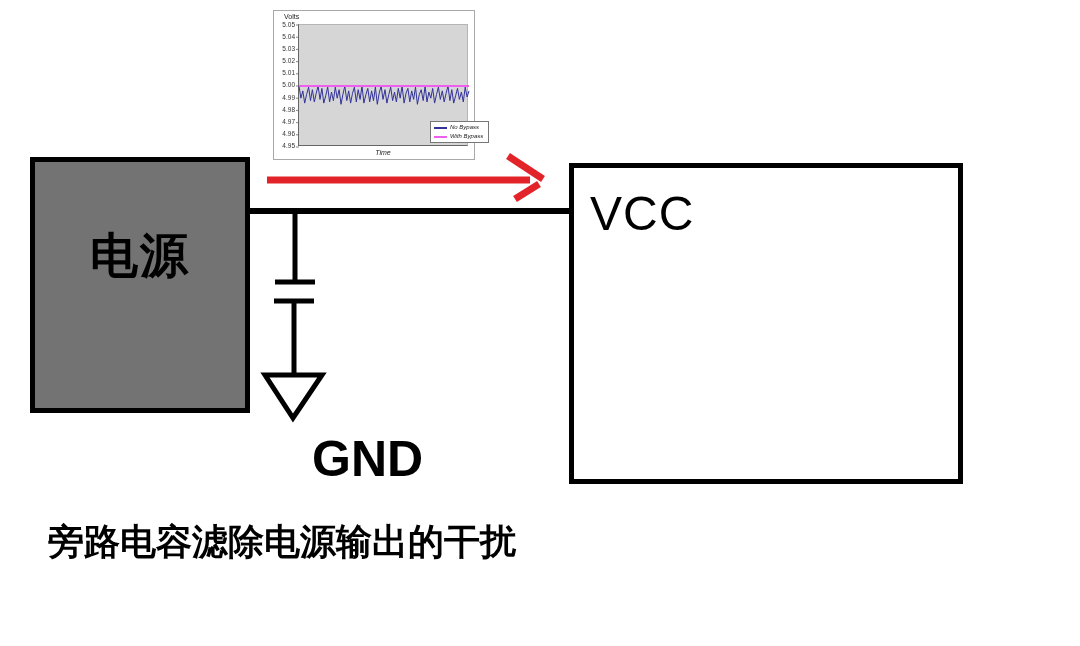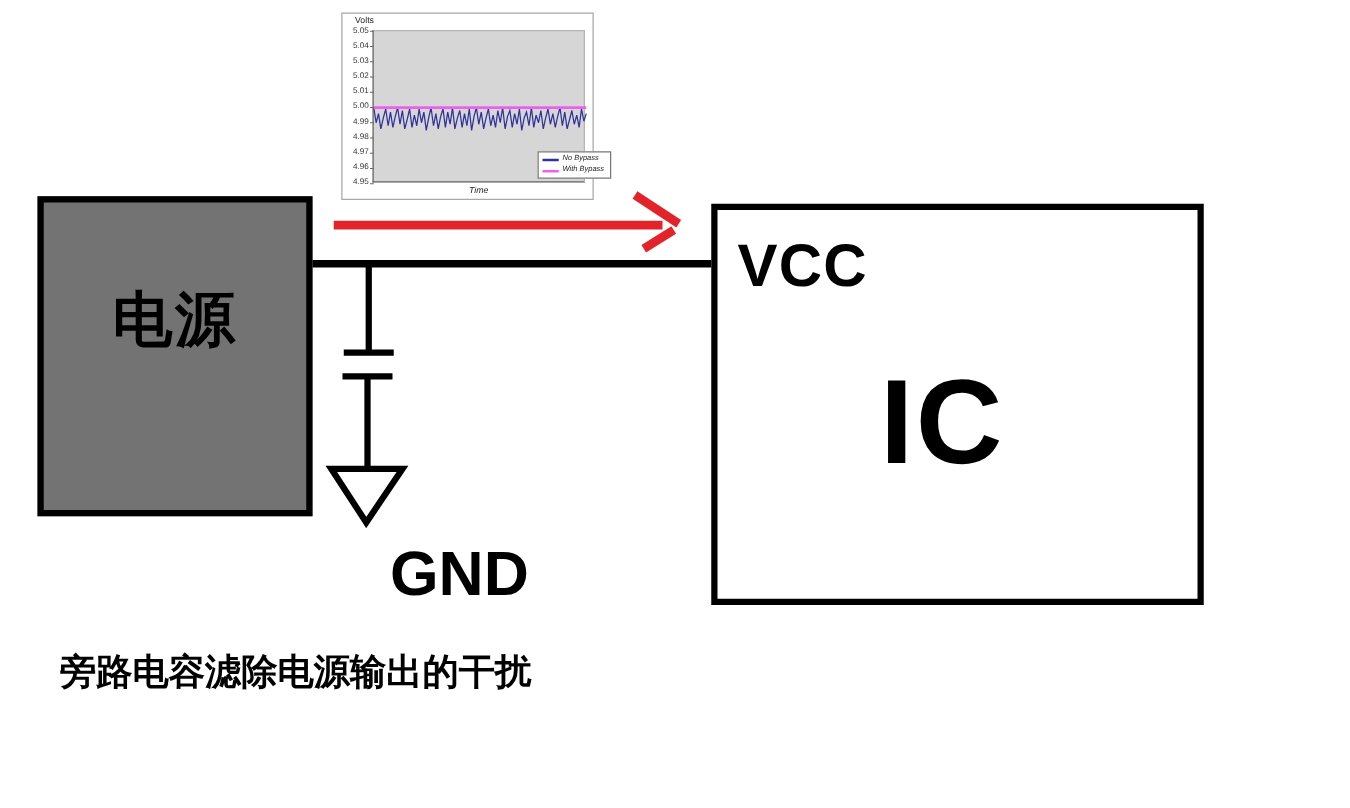--- a/index.html
+++ b/index.html
@@ -43,29 +43,29 @@
     border:5px solid #000;box-sizing:border-box;background:#737373;
   }
   .power-label{
     position:absolute;left:0;right:0;top:62px;text-align:center;
     font-size:48px;font-weight:bold;letter-spacing:2px;
   }
   .ic-box{
     position:absolute;left:569px;top:163px;width:394px;height:321px;
     border:5px solid #000;box-sizing:border-box;background:#fff;
   }
-  .vcc-label{position:absolute;left:16px;top:18px;font-size:48px;font-weight:bold;letter-spacing:1px;text-align:center;}
+  .vcc-label{position:absolute;left:16px;top:18px;font-size:48px;font-weight:normal;letter-spacing:1px;text-align:center;}
   .ic-label{position:absolute;left:130px;top:115px;font-size:96px;font-weight:bold;letter-spacing:2px;}
   
   .wire{position:absolute;left:250px;top:208px;width:322px;height:6px;background:#000;}
   .arrow-svg{position:absolute;left:257px;top:148px;width:300px;height:62px;}
   .cap-svg{position:absolute;left:250px;top:200px;width:110px;height:230px;}
   .gnd-label{position:absolute;left:264px;top:430px;font-size:50px;font-weight:bold;margin-left:48px;}
   
-  .caption{position:absolute;left:48px;top:518px;font-size:29px;font-weight:bold;letter-spacing:0px;}
+  .caption{position:absolute;left:48px;top:518px;font-size:36px;font-weight:bold;letter-spacing:0px;}
   .watermark{position:absolute;left:893px;top:615px;font-size:21px;color:#cbe7bc;letter-spacing:0.5px;}
 </style>
 </head>
 <body>
 
 <div id="canvas">
 
   <div class="chart">
     <div class="chart-ylabel">Volts</div>
     <div class="y-ticks">
@@ -128,19 +128,18 @@
     <line x1="25" y1="82" x2="65" y2="82" stroke="#000" stroke-width="5"></line>
     <line x1="24" y1="101" x2="64" y2="101" stroke="#000" stroke-width="5"></line>
     <line x1="44" y1="101" x2="44" y2="177" stroke="#000" stroke-width="5"></line>
     <polygon points="15,175 72,175 43,218" fill="#fff" stroke="#000" stroke-width="5"></polygon>
   </svg>
 
   <div class="gnd-label">GND</div>
 
   <div class="ic-box">
     <div class="vcc-label">VCC</div>
-    <div class="ic-label">IC</div>
   </div>
 
   <div class="caption">旁路电容滤除电源输出的干扰</div>
 
 
 </div>
 
 </body></html>

